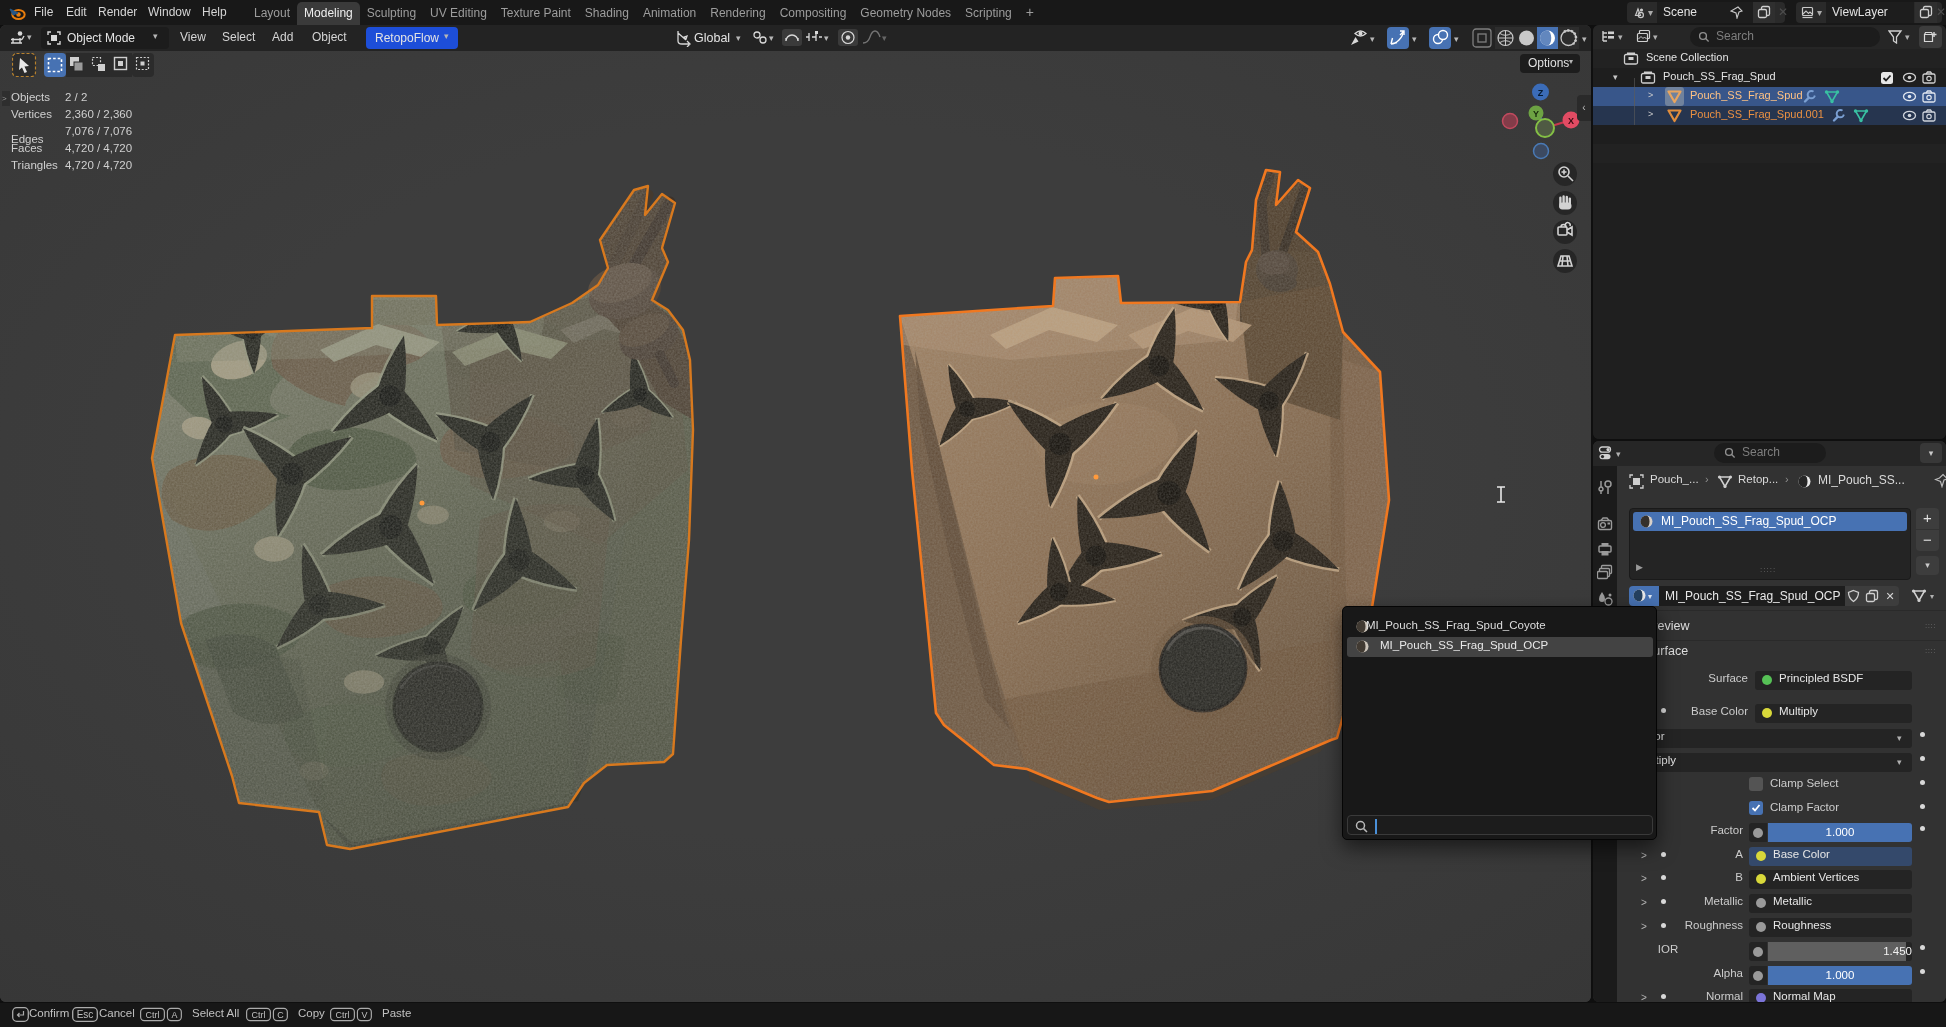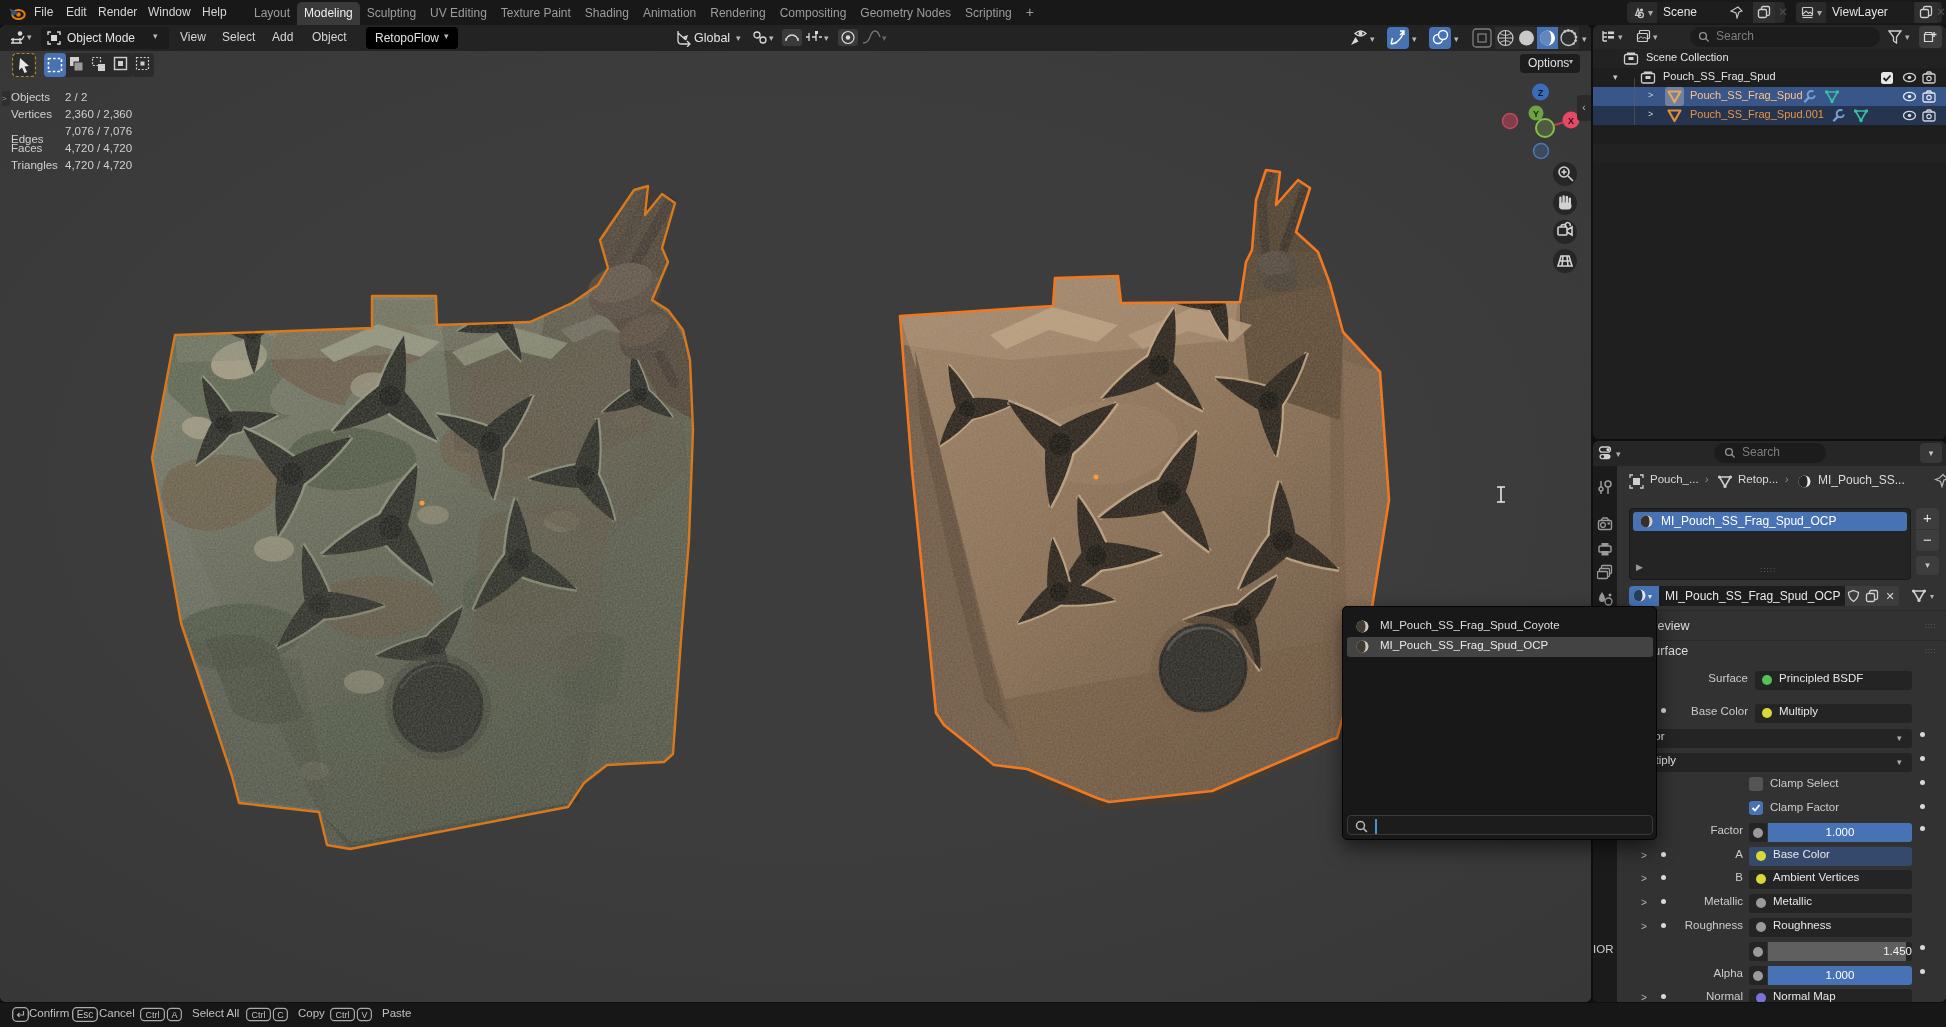--- a/index.html
+++ b/index.html
@@ -82,21 +82,21 @@
         <rect x="4" y="4" width="6" height="6" fill="#d8d8d8"></rect>
         <path d="M1,4 V1 H4 M10,1 H13 V4 M13,10 V13 H10 M4,13 H1 V10" fill="none" stroke="#d8d8d8" stroke-width="1.4"></path>
       </svg>
       <span class="abs" style="left:26px;top:0;color:#e4e4e4;font-size:12px;line-height:22px">Object Mode</span>
       <span class="abs" style="left:112px;top:4px;color:#b6b6b6;font-size:9px">▾</span>
     </div>
     <div class="abs menu" style="left:180px;top:0">View</div>
     <div class="abs menu" style="left:222px;top:0">Select</div>
     <div class="abs menu" style="left:272px;top:0">Add</div>
     <div class="abs menu" style="left:312px;top:0">Object</div>
-    <div class="abs" style="left:366px;top:2px;width:92px;height:22px;background:#000000;border-radius:4px">
+    <div class="abs" style="left:366px;top:2px;width:92px;height:22px;background:#1d4ed8;border-radius:4px">
       <span class="abs" style="left:9px;top:0;color:#e4e4e4;font-size:12px;line-height:22px">RetopoFlow</span>
       <span class="abs" style="left:78px;top:4px;color:#b6b6b6;font-size:9px">▾</span>
     </div>
 
     <svg class="abs" style="left:676px;top:4px" width="220" height="18" viewBox="0 0 220 18">
       <path d="M2,2 L2,12 Q2,15 6,15 L13,15 M11,12 l3,3 l-3,3 M2,4 l8,7 M8,8 l3,-1 l-1,3 z" stroke="#d8d8d8" stroke-width="1.3" fill="none"></path>
       <text x="18" y="13" fill="#e4e4e4" font-size="12.5">Global</text>
       <text x="60" y="12" fill="#b6b6b6" font-size="9">▾</text>
       <g transform="translate(76,0)">
         <circle cx="5" cy="6" r="3" fill="none" stroke="#d8d8d8" stroke-width="1.3"></circle>
@@ -770,21 +770,21 @@
     </div>
 
     <span class="abs" style="left:48px;top:480px;color:#b5b5b5;font-size:10px">˃</span>
     <span class="abs" style="left:68px;top:482px;width:5px;height:5px;background:#d8d8d8;border-radius:50%"></span>
     <div class="abs" style="left:0;top:478px;width:150px;text-align:right">Roughness</div>
     <div class="abs" style="left:156px;top:477px;width:163px;height:19px;background:#242424;border-radius:3px">
       <span class="abs" style="left:7px;top:4px;width:10px;height:10px;background:#9a9a9a;border-radius:50%"></span>
       <span class="abs" style="left:24px;top:1px;color:#e6e6e6">Roughness</span>
     </div>
 
-    <div class="abs" style="left:0;top:502px;width:150px;text-align:left">IOR</div>
+    <div class="abs" style="left:0;top:502px;width:150px;text-align:center">IOR</div>
     <div class="abs" style="left:156px;top:501px;width:18px;height:19px;background:#242424;border-radius:3px 0 0 3px">
         <span class="abs" style="left:4px;top:4.5px;width:10px;height:10px;background:#9a9a9a;border-radius:50%"></span>
       </div>
     <div class="abs" style="left:175px;top:501px;width:144px;height:19px;background:#242424;border-radius:0 3px 3px 0;overflow:hidden">
       <div class="abs" style="left:0;top:0;width:138px;height:19px;background:#5f5f5f"></div>
       <div class="abs" style="left:0;top:0;width:144px;color:#f0f0f0;text-align:right;line-height:19px">1.450</div>
     </div>
     <span class="abs" style="left:327px;top:504px;width:5px;height:5px;background:#d8d8d8;border-radius:50%"></span>
 
     <div class="abs" style="left:0;top:526px;width:150px;text-align:right">Alpha</div>
@@ -835,21 +835,21 @@
       <text x="38.5" y="11" text-anchor="middle" font-size="10" fill="#c0c0c0" font-family="Liberation Sans">V</text>
     </svg>
   <span class="abs" style="left:382px;top:4px">Paste</span>
 </div>
 <div id="popup" class="abs" style="left:1342px; top:606px; width:315px; height:234px; background:#181818; border:1px solid #050505; border-radius:5px; box-shadow:0 8px 20px rgba(0,0,0,.55); z-index:50;">
   <div class="abs" style="left:4px;top:10px;width:306px;height:20px">
     <svg class="abs" style="left:8px;top:2px" width="15" height="15" viewBox="0 0 15 15">
         <circle cx="7.5" cy="7.5" r="6" fill="#cdc5ba"></circle>
         <path d="M7.5,1.5 a6,6 0 0 0 0,12 a3,6 0 0 0 0,-12" fill="#413a32"></path>
       </svg>
-    <span class="abs" style="left:33px;top:2px;color:#dddddd;font-size:11.5px">MI_Pouch_SS_Frag_Spud_Coyote</span>
+    <span class="abs" style="left:19px;top:2px;color:#dddddd;font-size:11.5px">MI_Pouch_SS_Frag_Spud_Coyote</span>
   </div>
   <div class="abs" style="left:4px;top:30px;width:306px;height:20px;background:#434343;border-radius:3px">
     <svg class="abs" style="left:8px;top:2px" width="15" height="15" viewBox="0 0 15 15">
         <circle cx="7.5" cy="7.5" r="6" fill="#cdc5ba"></circle>
         <path d="M7.5,1.5 a6,6 0 0 0 0,12 a3,6 0 0 0 0,-12" fill="#413a32"></path>
       </svg>
     <span class="abs" style="left:33px;top:2px;color:#e8e8e8;font-size:11.5px">MI_Pouch_SS_Frag_Spud_OCP</span>
   </div>
   <div class="abs" style="left:4px;top:208px;width:306px;height:20px;background:#1c1c1c;border:1px solid #3a3a3a;border-radius:4px">
     <svg class="abs" style="left:7px;top:4px" width="14" height="14" viewBox="0 0 14 14">

